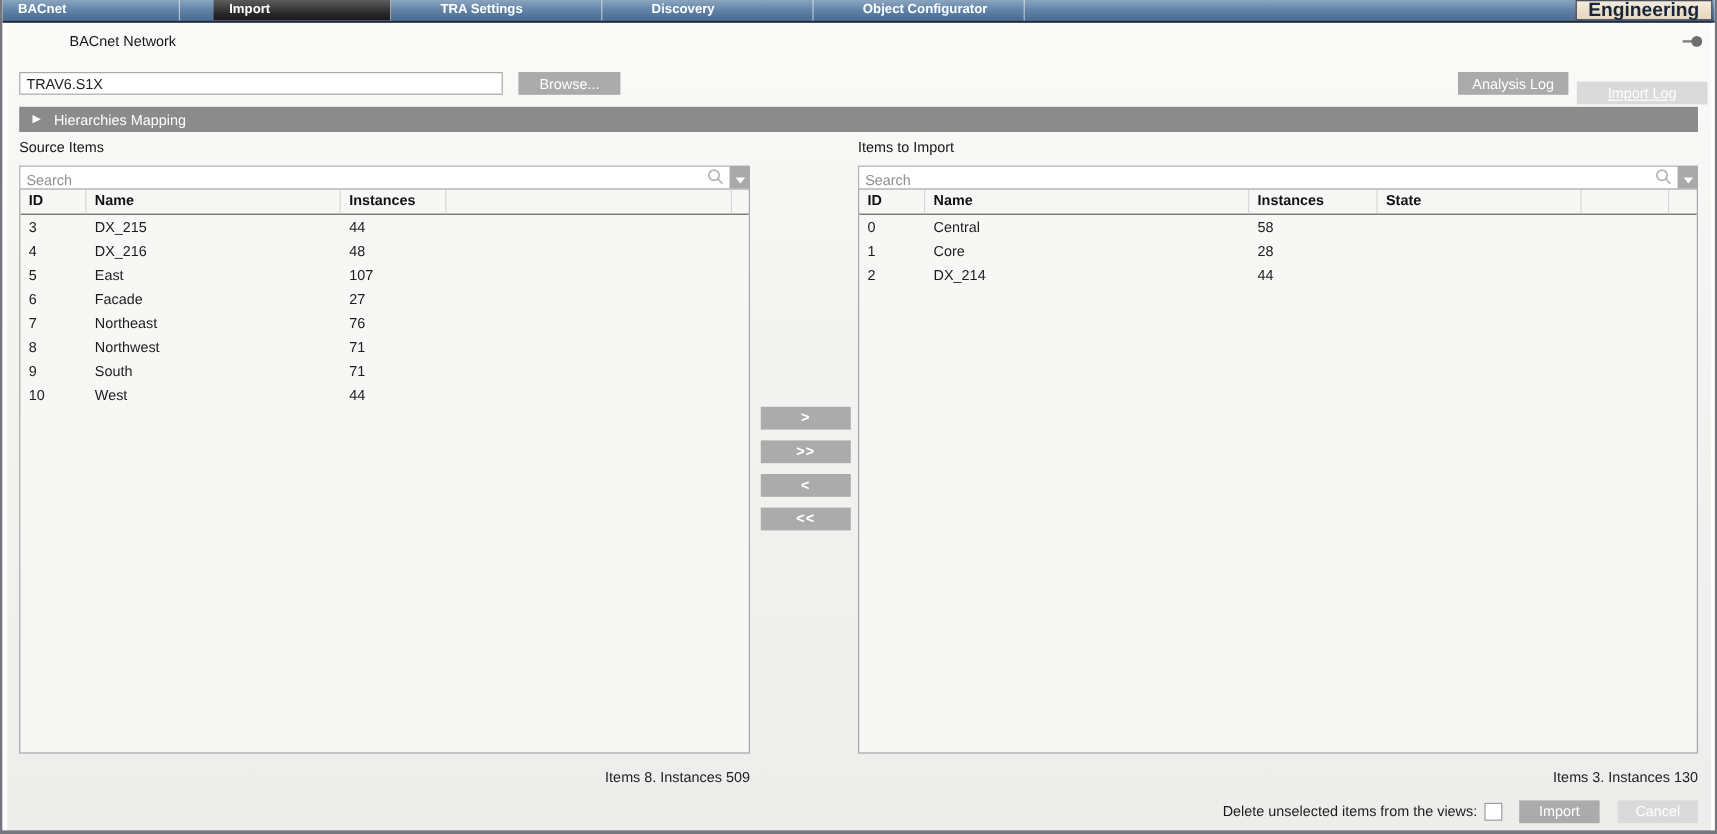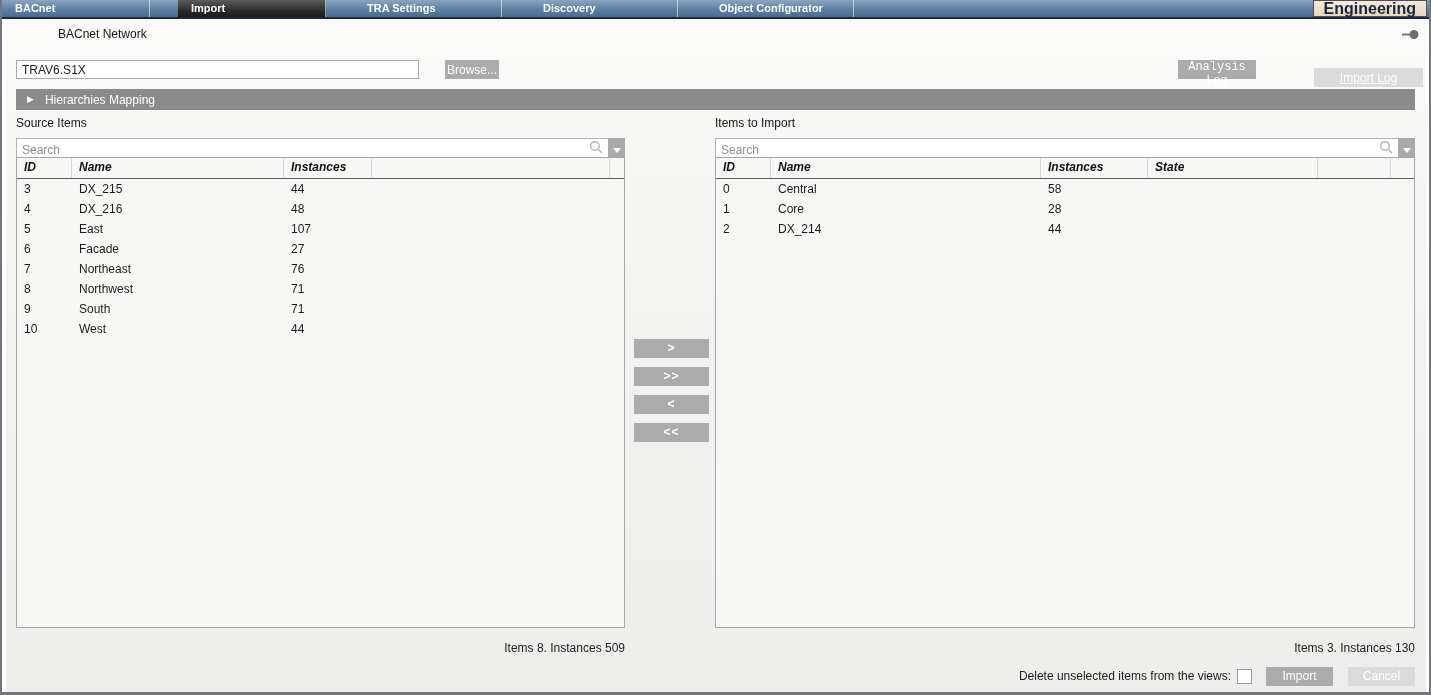--- a/index.html
+++ b/index.html
@@ -41,22 +41,22 @@
     position:absolute;height:19px;border:none;background:#ababab;color:#fff;
     font-size:12px;font-family:"Liberation Sans",sans-serif;cursor:pointer;box-sizing:border-box;padding:0;
   }
   .btn.disabled{background:#dadada;cursor:default;}
 
   .file-input{
     position:absolute;left:14px;top:60px;width:403px;height:19px;box-sizing:border-box;
     border:1px solid #a9a9a9;font-size:12px;padding:8px 5px;color:#222;background:#fff;
     font-family:"Liberation Sans",sans-serif;
   }
-  .browse{left:443px;top:60px;width:54px;}
-  .analysis{left:1176px;top:60px;width:78px;font-family:Liberation Mono, monospace;}
+  .browse{left:430px;top:60px;width:85px;}
+  .analysis{left:1213px;top:60px;width:92px;}
   .importlog{left:1312px;top:68px;width:109px;text-decoration:underline;}
 
   
   .hierbar{
     position:absolute;left:14px;top:89px;width:1399px;height:21px;box-sizing:border-box;
     background:#8b8b8b;color:#fff;font-size:12px;display:flex;align-items:center;
     padding-left:11px;cursor:pointer;
   }
   .hierbar .tri{font-size:9px;margin-right:11px;line-height:1;}
 
@@ -73,21 +73,21 @@
   .searchbox input::placeholder{color:#8f8f8f;}
   .mag{position:absolute;right:21px;top:2px;line-height:0;}
   .filterbtn{width:17px;background:#a9a9a9;border:none;cursor:pointer;padding:0;}
   .downtri{display:block;margin:0 auto;width:0;height:0;border-left:4px solid transparent;border-right:4px solid transparent;border-top:5px solid #fff;}
 
   .table{
     position:absolute;top:157px;height:471px;border:1px solid #a6a6a6;background:#f7f7f5;
     box-sizing:border-box;overflow:hidden;
   }
   .ltable{left:14px;width:609px;} .rtable{left:713px;width:700px;}
-  .thead{height:20px;border-bottom:1px solid #5f5f5f;font-style:italic;}
+  .thead{height:20px;border-bottom:1px solid #5f5f5f;}
   .th{
     font-size:12px;font-weight:bold;line-height:19px;padding-left:7px;color:#111;
     border-right:1px solid #d6d6d6;box-sizing:border-box;overflow:hidden;white-space:nowrap;cursor:default;
   }
   .th:last-child{border-right:none;}
   .tr{height:20px;cursor:default;}
   .td{font-size:12px;line-height:20px;padding-left:7px;color:#1c1c1c;overflow:hidden;white-space:nowrap;}
   .cols-left{display:grid;grid-template-columns:55px 212px 88px 1fr 14px;}
   .cols-right{display:grid;grid-template-columns:55px 270px 107px 170px 1fr 23px;}
 

